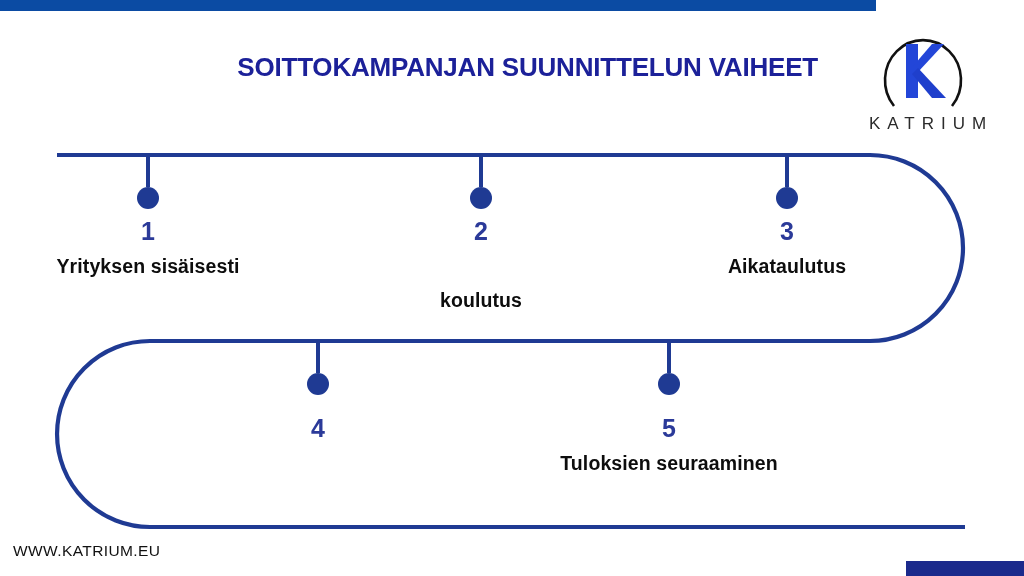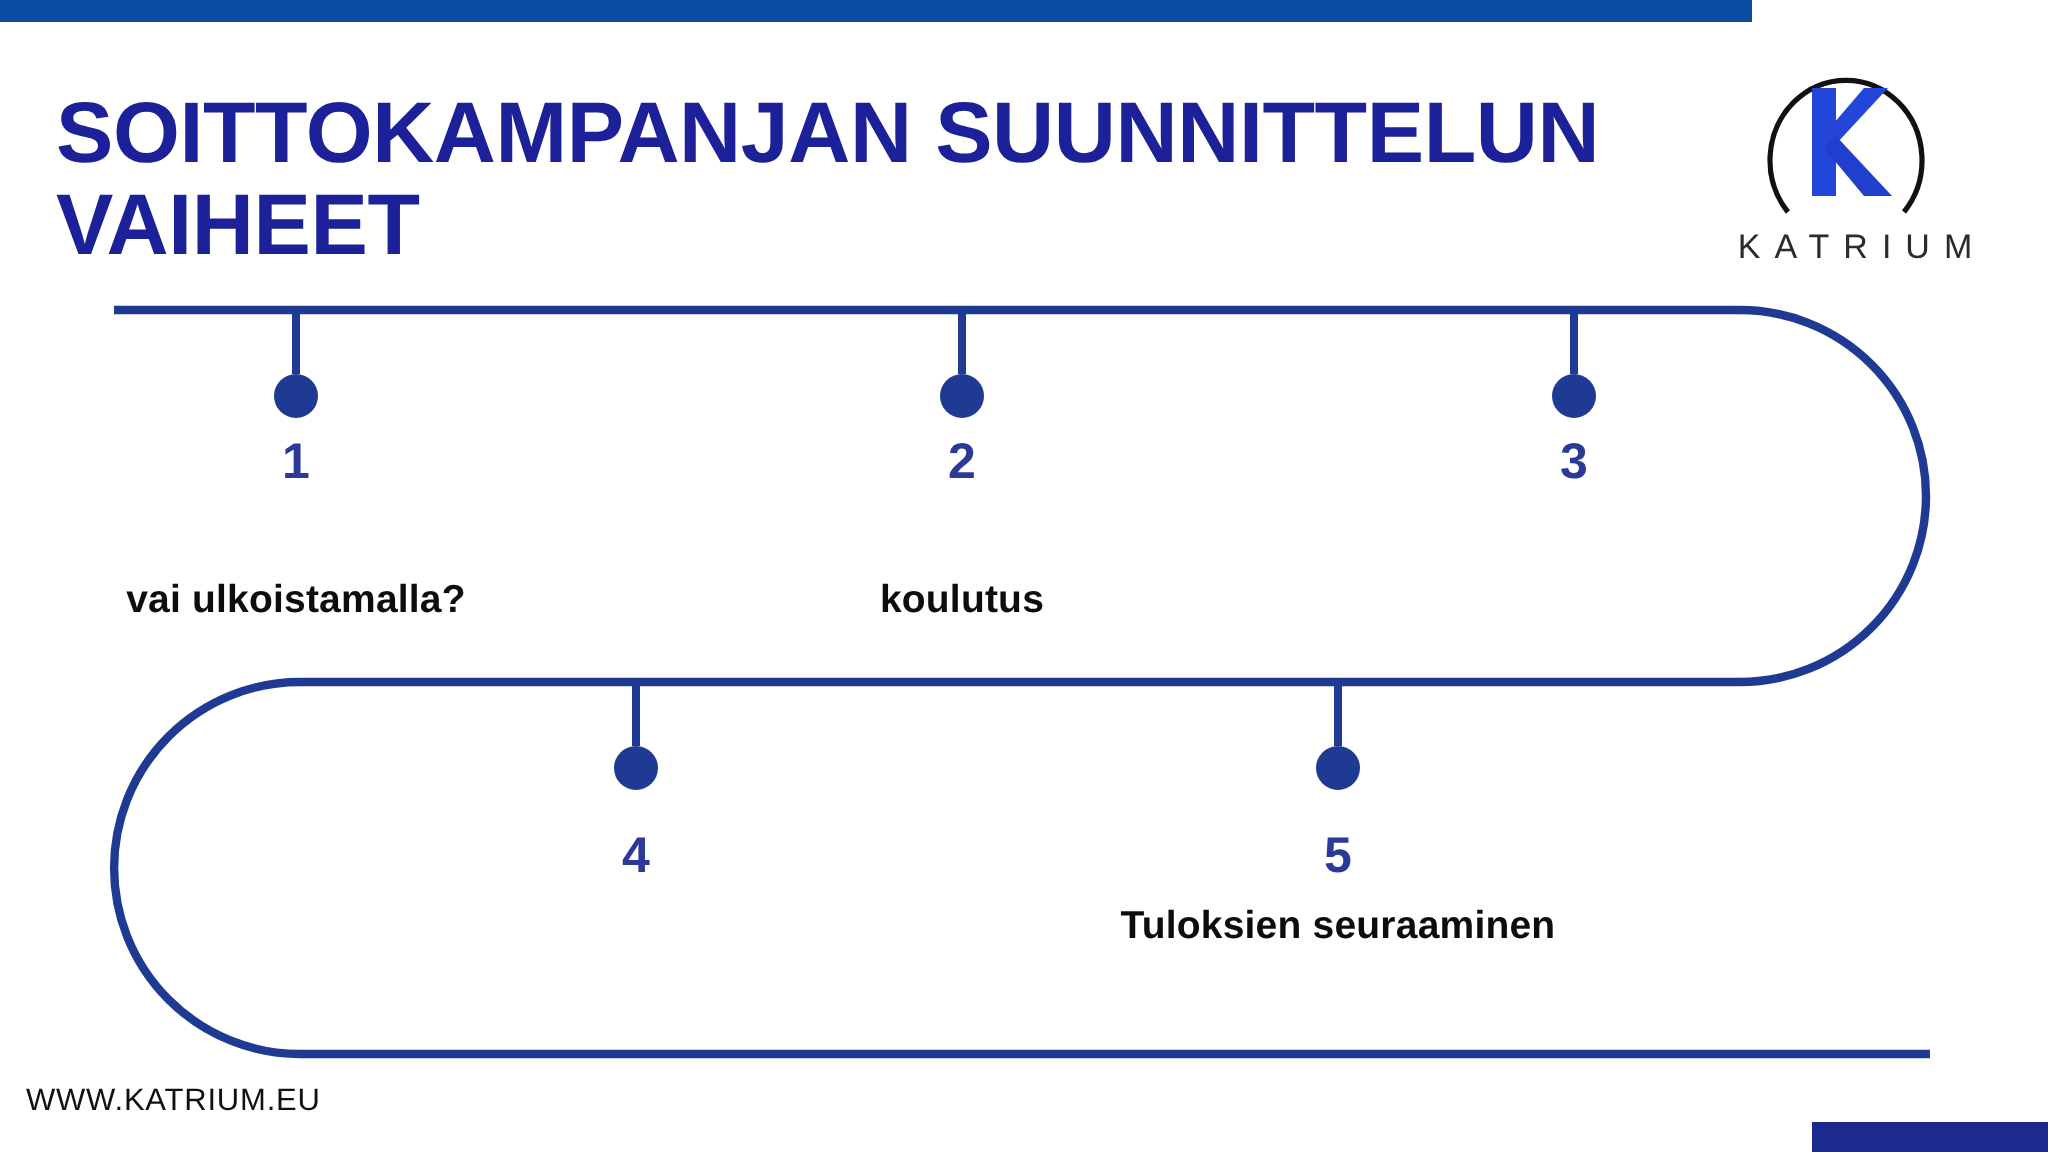--- a/index.html
+++ b/index.html
@@ -39,23 +39,23 @@
     height: 15px;
     background: #1b2a8c;
   }
 
   
   .title {
     position: absolute;
     left: 28px;
     top: 44px;
     width: 790px;
-    text-align: left;
+    text-align: right;
     color: #1c2199;
-    font-size: 43px;
+    font-size: 26px;
     line-height: 46px;
     font-weight: bold;
     letter-spacing: -0.2px;
     font-family: "Liberation Sans", sans-serif;
   }
 
   
   .logo {
     position: absolute;
     left: 846px;
@@ -177,39 +177,41 @@
              L 150 341
              A 93 93 0 0 0 150 527
              L 965 527" fill="none" stroke="#1f3a93" stroke-width="4.2" stroke-linecap="butt"></path>
   </svg>
 
   <div class="step" style="left:148px; top:155px; height:200px;">
     <div class="step-stem" style="height:32px;"></div>
     <div class="step-dot" style="top:32px;"></div>
     <div class="step-num" style="top:62px;">1</div>
     <div class="step-label" style="top:94px;">
-      <br>
-      <span>vai ulkoistamalla?</span>
+      <span>Yrityksen sisäisesti</span><br>
     </div>
   </div>
 
   <div class="step" style="left:481px; top:155px; height:200px;">
     <div class="step-stem" style="height:32px;"></div>
     <div class="step-dot" style="top:32px;"></div>
     <div class="step-num" style="top:62px;">2</div>
     <div class="step-label" style="top:94px;">
       <br>
       <span>koulutus</span>
     </div>
   </div>
 
   <div class="step" style="left:787px; top:155px; height:200px;">
     <div class="step-stem" style="height:32px;"></div>
     <div class="step-dot" style="top:32px;"></div>
     <div class="step-num" style="top:62px;">3</div>
+    <div class="step-label" style="top:94px;">
+      <span>Aikataulutus</span>
+    </div>
   </div>
 
   <div class="step" style="left:318px; top:341px; height:200px;">
     <div class="step-stem" style="height:32px;"></div>
     <div class="step-dot" style="top:32px;"></div>
     <div class="step-num" style="top:73px;">4</div>
   </div>
 
   <div class="step" style="left:669px; top:341px; height:200px;">
     <div class="step-stem" style="height:32px;"></div>

